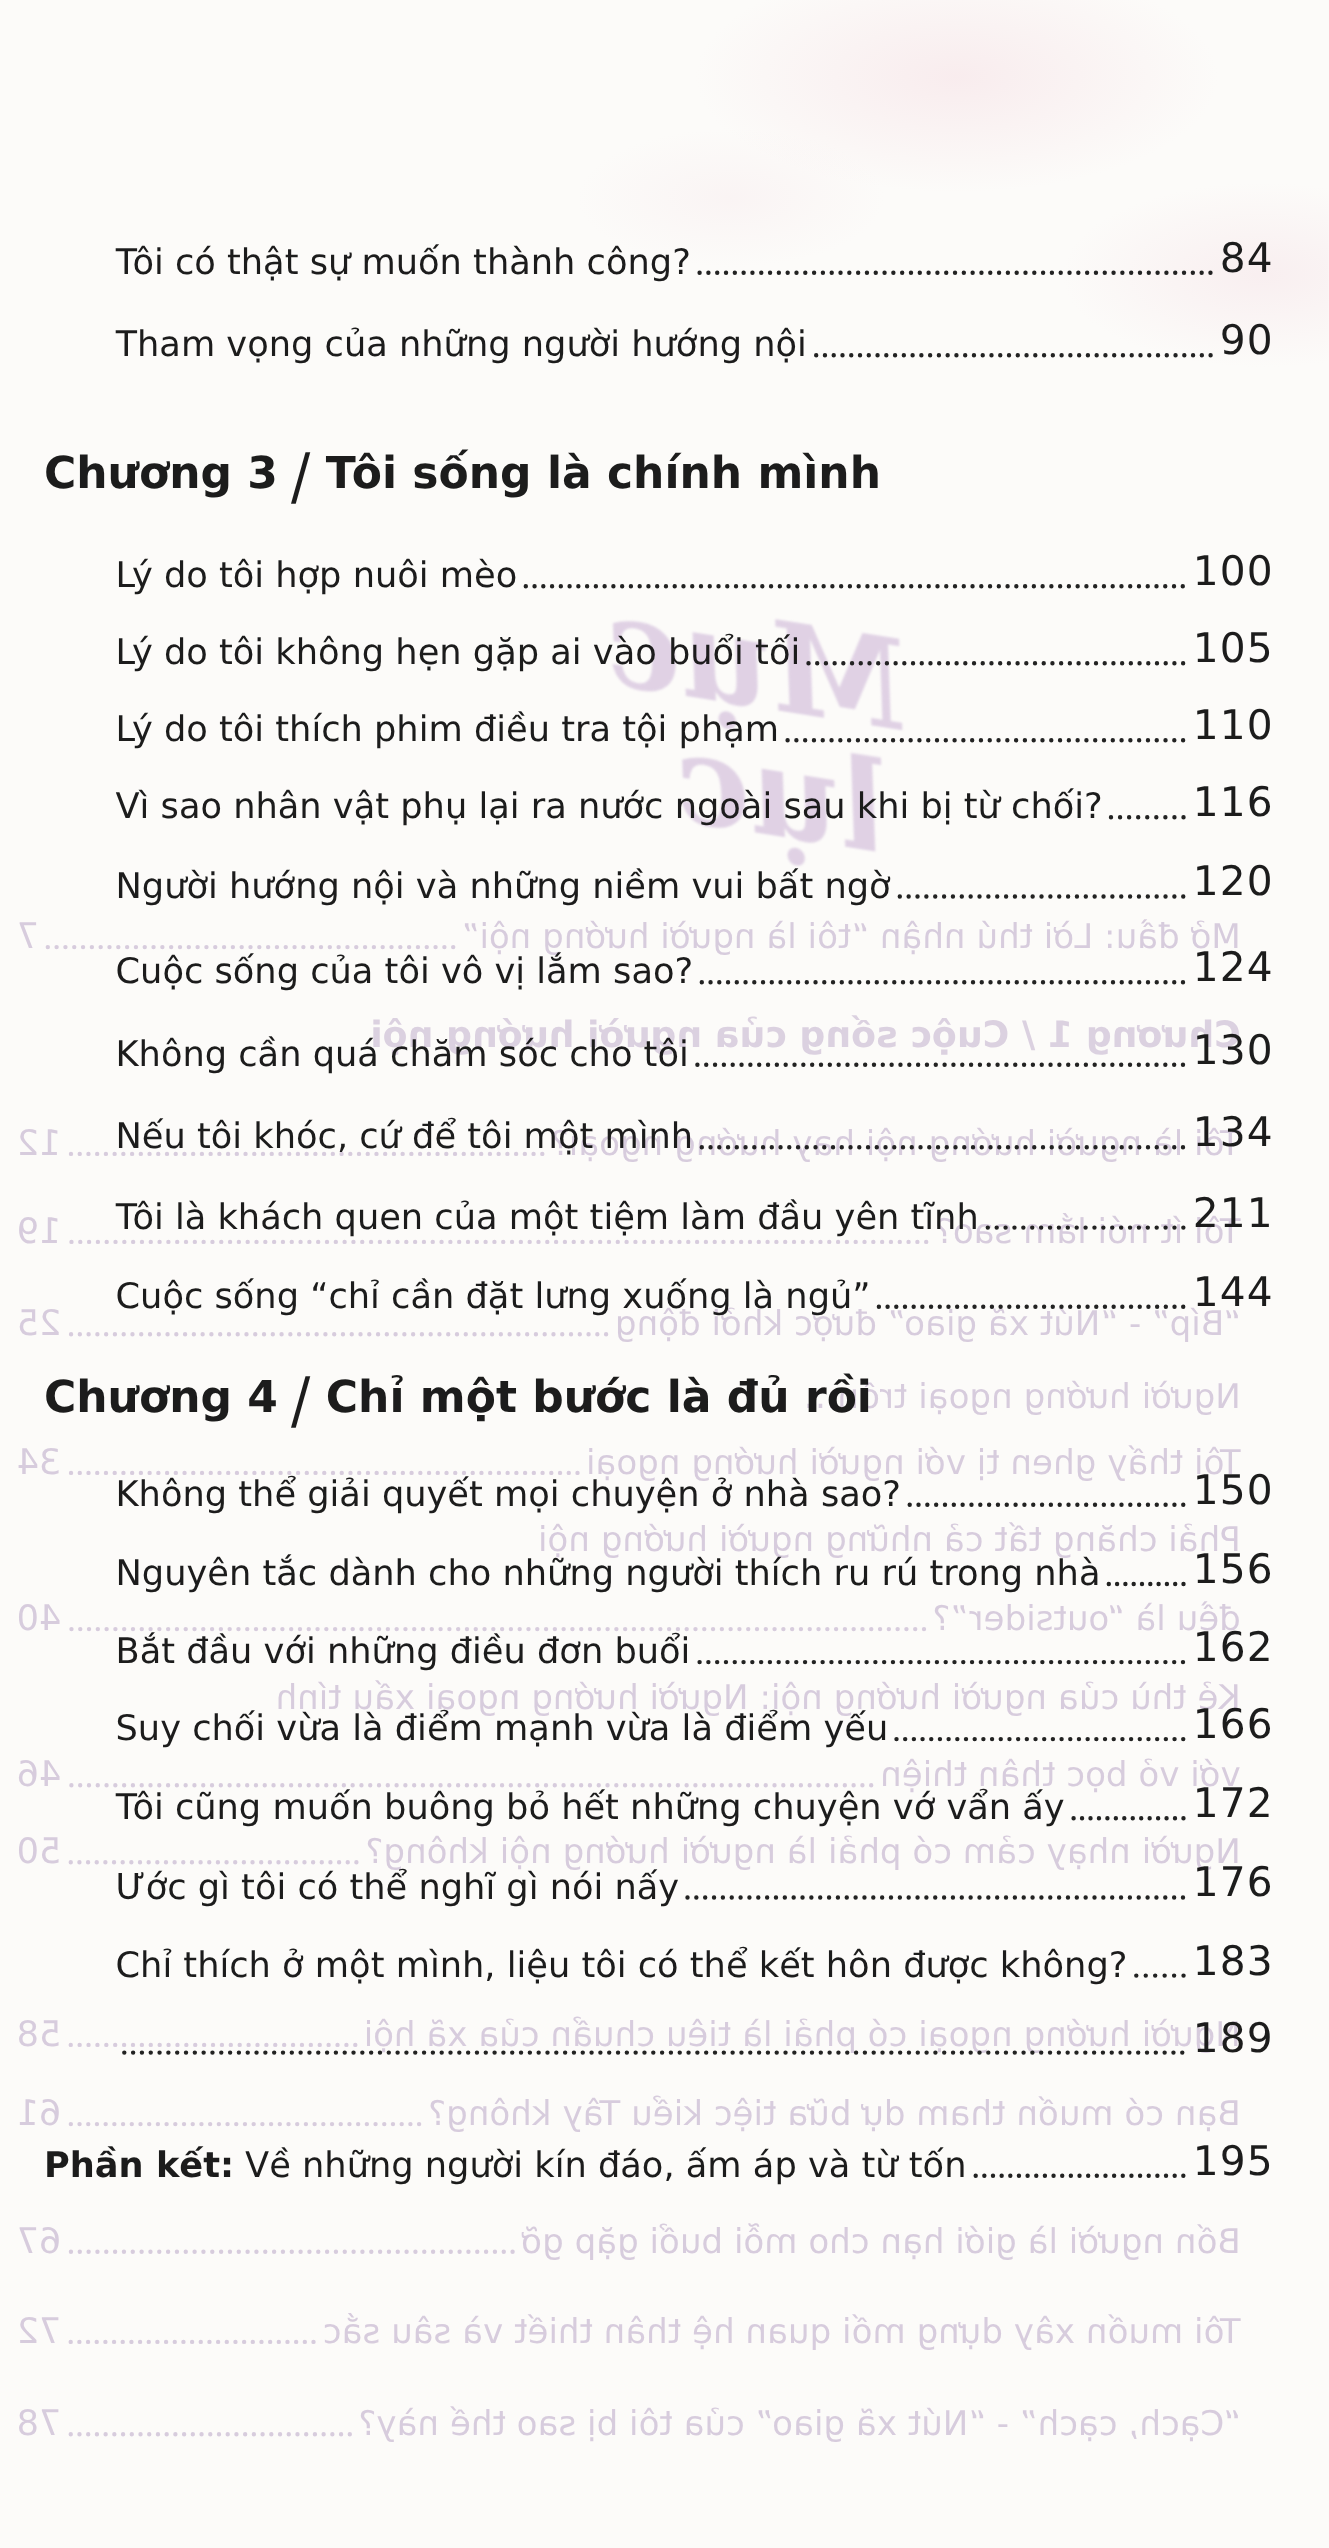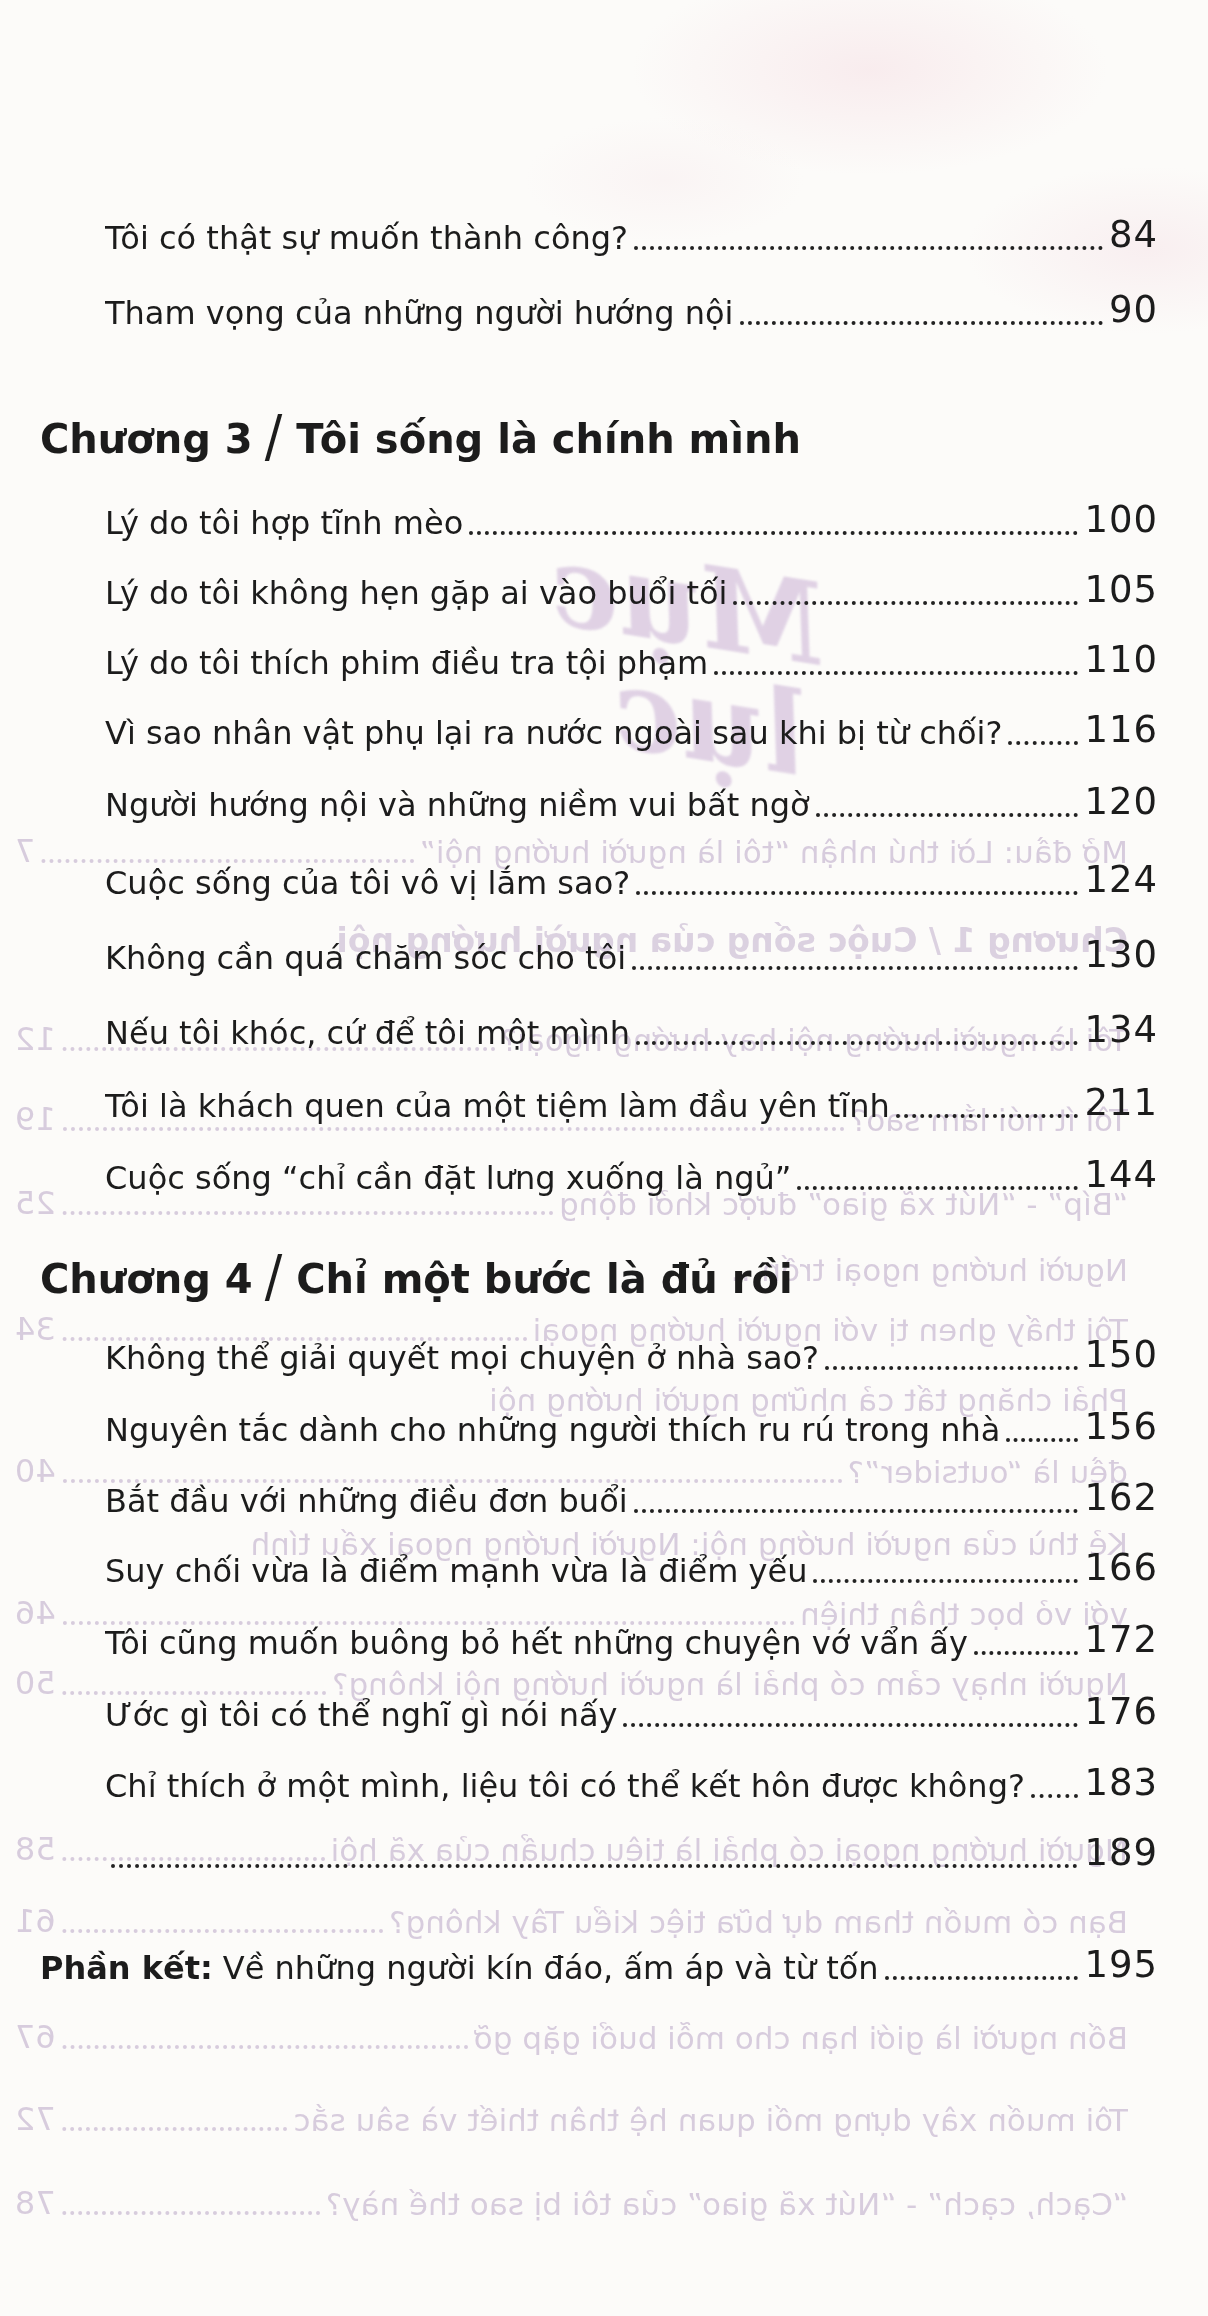--- a/index.html
+++ b/index.html
@@ -26,21 +26,21 @@
   .row .t{flex:0 1 auto;overflow:hidden;}
   .row .leader{
     flex:1 1 24px;height:0;align-self:flex-end;
     border-bottom:4px dotted #222;
     margin:0 6px 7px 6px;min-width:18px;
   }
   .row .n{flex:0 0 auto;font-size:37px;letter-spacing:1px;}
 
   .heading{
     left:40px;right:40px;height:54px;
-    font-weight:700;font-size:40px;align-items:flex-end;
+    font-weight:700;font-size:40px;align-items:flex-start;
   }
   .heading .slash{
     font-weight:400;font-size:52px;line-height:1;
     margin:0 14px 0 12px;transform:scaleY(1.1);display:inline-block;
   }
   .ending{left:40px;}
   .ending .lbl{font-weight:700;margin-right:10px;}
 
   
   .bleed-row{
@@ -168,21 +168,21 @@
     <span class="n">90</span>
 </div>
 
 <div class="row heading" style="top:408px">
   <span>Chương 3</span>
     <span class="slash">/</span>
     <span>Tôi sống là chính mình</span>
 </div>
 
 <div class="row" style="top:492px">
-  <span class="t">Lý do tôi hợp tĩnh mèo</span>
+  <span class="t">Lý do tôi hợp nuôi mèo</span>
     <span class="leader"></span>
     <span class="n">100</span>
 </div>
 <div class="row" style="top:562px">
   <span class="t">Lý do tôi không hẹn gặp ai vào buổi tối</span>
     <span class="leader"></span>
     <span class="n">105</span>
 </div>
 <div class="row" style="top:632px">
   <span class="t">Lý do tôi thích phim điều tra tội phạm</span>

